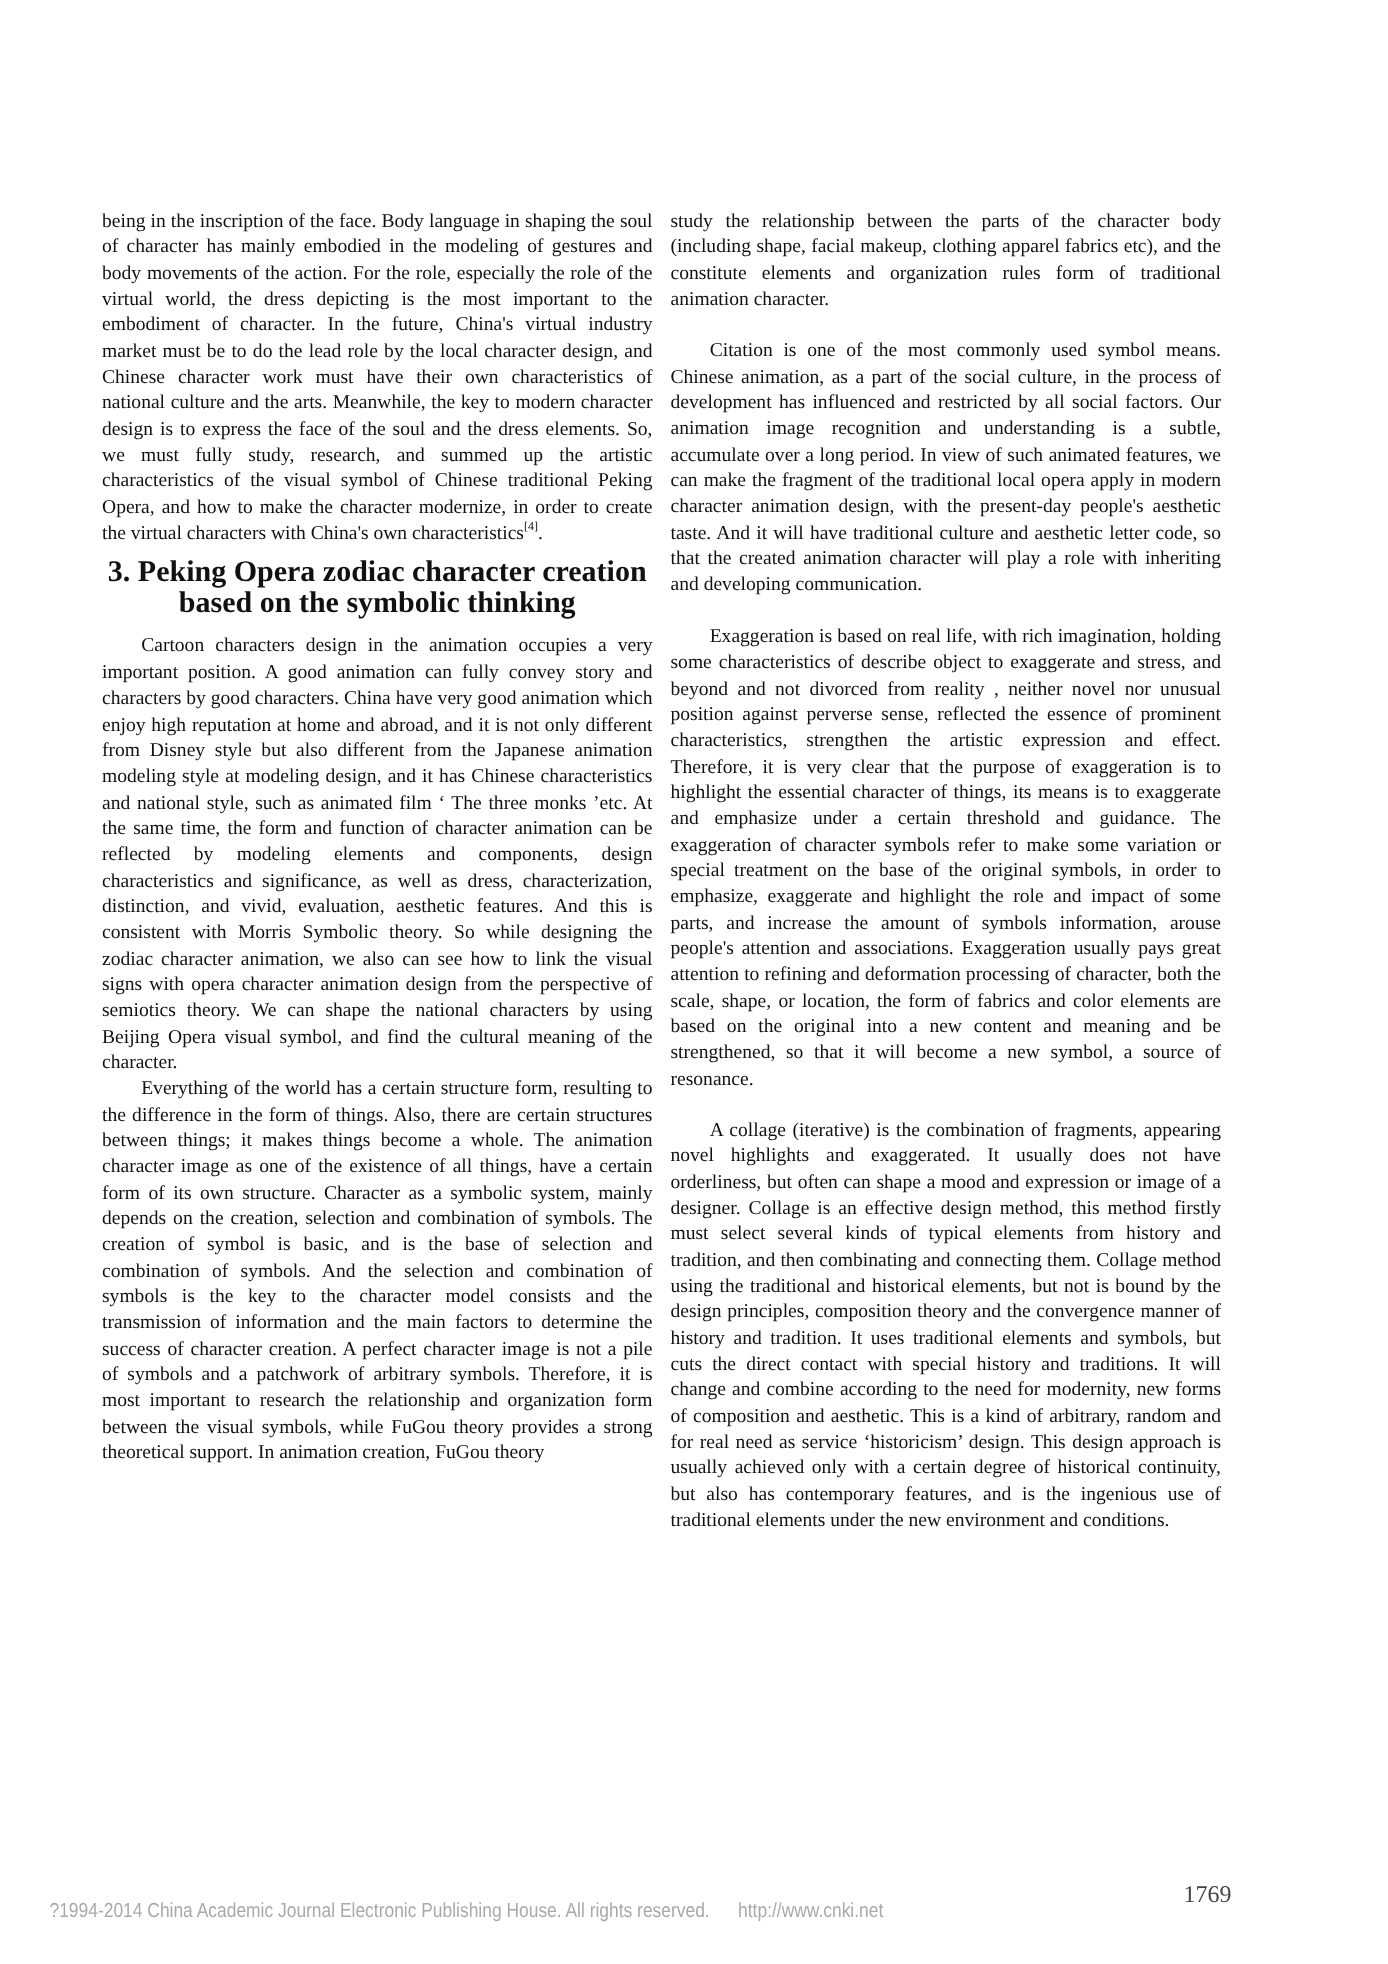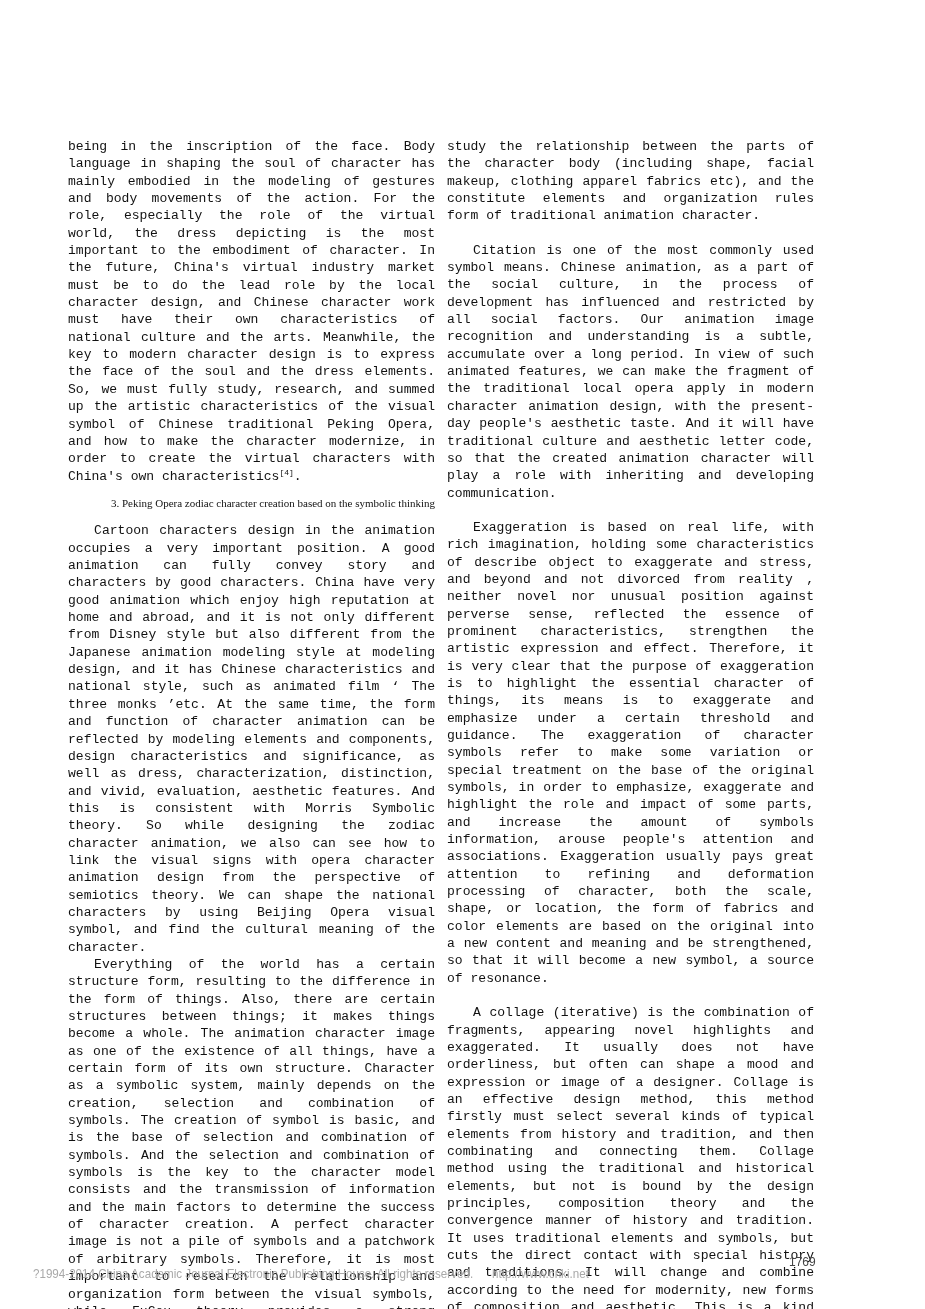--- a/index.html
+++ b/index.html
@@ -5,38 +5,38 @@
     html, body { margin: 0; padding: 0; background: #ffffff; }
     body { width: 925px; height: 1309px; position: relative; overflow: hidden; color: #111; }
     .page { position: absolute; left: 0; top: 0; width: 925px; height: 1309px; }
     .col {
       position: absolute; top: 138px; width: 367px;
       font-family: "Liberation Serif", serif; font-size: 13.05px; line-height: 17.35px;
       text-align: justify;
     }
     .col.left { left: 68px; }
     .col.right { left: 447px; }
-    .col p { margin: 0; font-family: Liberation Mono, monospace; }
+    .col p { margin: 0; }
     .col p.indent { text-indent: 2em; }
     .col p.indent-small { text-indent: 1.7em; }
     .col p.gap { margin-top: 17px; }
     h2 {
-      font-family: "Liberation Serif", serif; font-weight: normal;
-      font-size: 11px; line-height: 20.5px; margin: 8px 0 9px 0; text-align: right;
+      font-family: "Liberation Serif", serif; font-weight: bold;
+      font-size: 20px; line-height: 20.5px; margin: 8px 0 9px 0; text-align: center;
     }
     sup { font-size: 8px; line-height: 0; vertical-align: super; }
     .footer {
       position: absolute; left: 33px; top: 1266px;
       font-family: "Liberation Sans", sans-serif; font-size: 13.5px; color: #a9a9a9;
       transform: scaleX(0.86); transform-origin: left top; white-space: nowrap;
     }
     .footer .url { margin-left: 22px; }
     .pagenum {
       position: absolute; left: 789px; top: 1255px;
-      font-family: Liberation Sans, sans-serif; font-size: 12px; color: #444;
+      font-family: Liberation Serif, serif; font-size: 16px; color: #444;
     }
   </style>
 </head>
 <body>
 
 <div class="page">
 
   <div class="col left">
     <p><span>being in the inscription of the face. Body language in shaping the soul of character has mainly embodied in the modeling of gestures and body movements of the action. For the role, especially the role of the virtual world, the dress depicting is the most important to the embodiment of character. In the future, China's virtual industry market must be to do the lead role by the local character design, and Chinese character work must have their own characteristics of national culture and the arts. Meanwhile, the key to modern character design is to express the face of the soul and the dress elements. So, we must fully study, research, and summed up the artistic characteristics of the visual symbol of Chinese traditional Peking Opera, and how to make the character modernize, in order to create the virtual characters with China's own characteristics</span><sup>[4]</sup><span>.</span></p>
 

